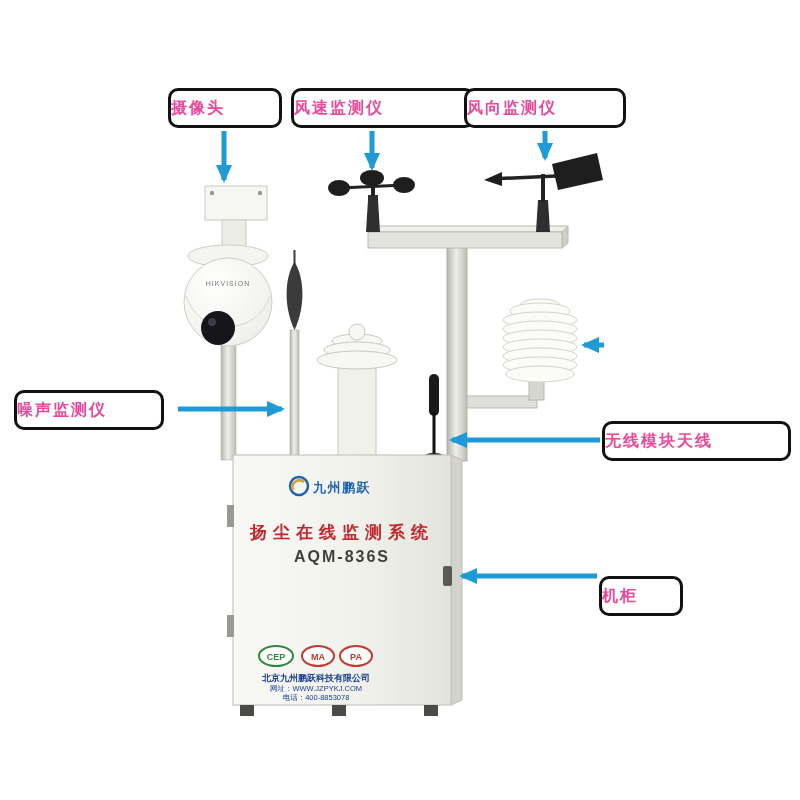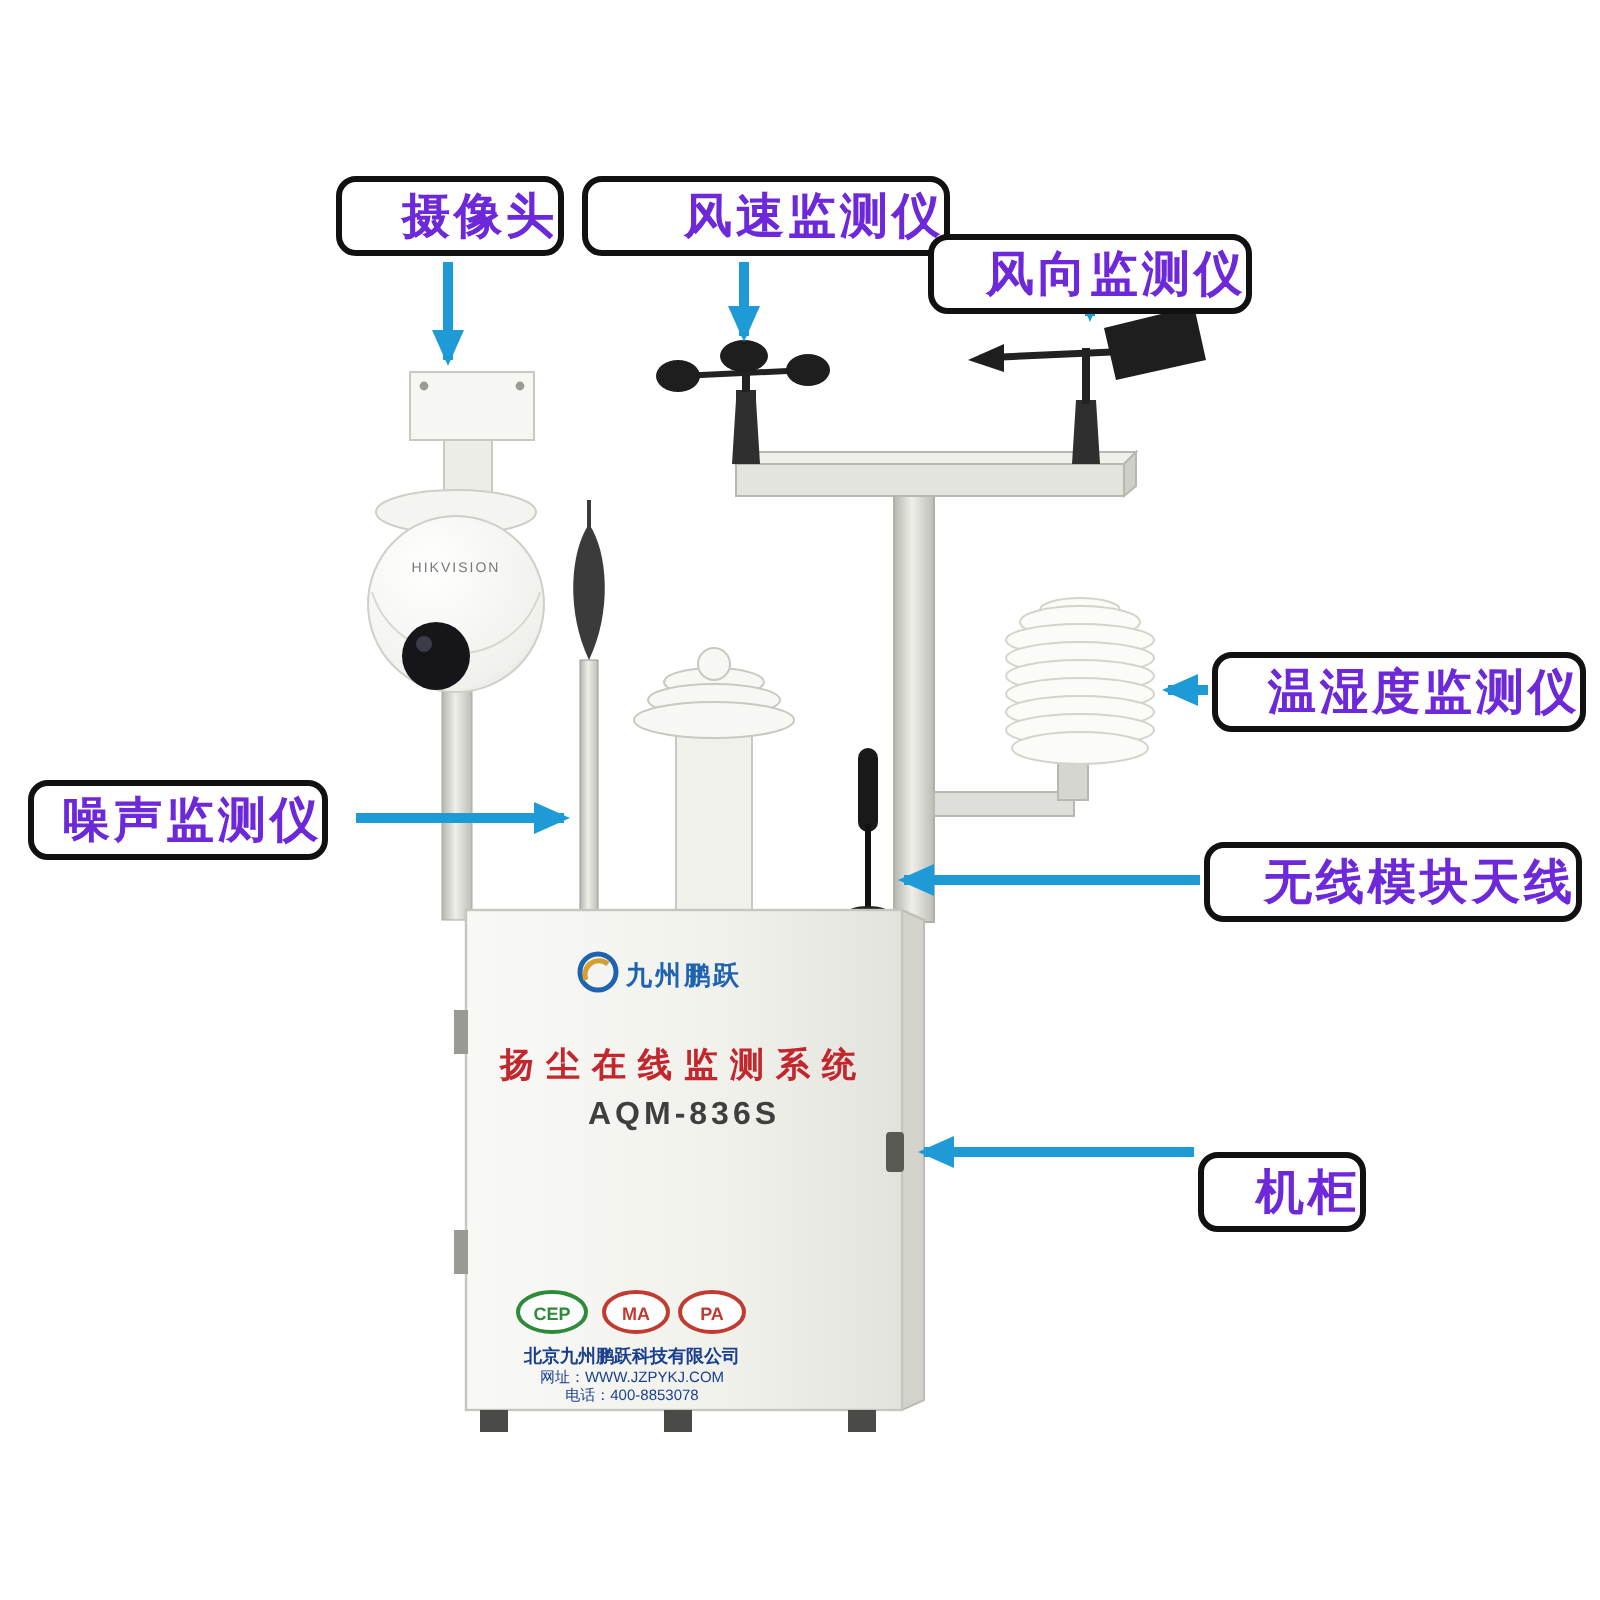--- a/index.html
+++ b/index.html
@@ -1,22 +1,22 @@
 <!DOCTYPE html>
 <html><head>
 <meta charset="utf-8">
 <style>
   * { margin:0; padding:0; box-sizing:border-box; }
   html,body { width:800px; height:800px; background:#ffffff; font-family:"Liberation Sans", sans-serif; }
   .stage { position:relative; width:800px; height:800px; background:#ffffff; overflow:hidden; }
   svg.art { position:absolute; left:0; top:0; }
   .callout {
-    position:absolute; display:flex; align-items:center; justify-content:flex-end;
+    position:absolute; display:flex; align-items:center; justify-content:flex-start;
     background:#ffffff; border:3px solid #111111; border-radius:10px;
-    font-size:24px; font-weight:700; color:#6d28d9; letter-spacing:2px;
+    font-size:16px; font-weight:700; color:#ec4899; letter-spacing:2px;
     white-space:nowrap;
   }
 </style>
 </head>
 <body>
 
 <div class="stage">
 
   <svg class="art" width="800" height="800" viewBox="0 0 800 800">
     <defs>
@@ -162,25 +162,22 @@
       <line x1="597" y1="576" x2="462" y2="576" marker-end="url(#ah)"></line>
     </g>
   </svg>
 
   <div class="callout" style="left:168px; top:88px; width:114px; height:40px;">
     <span>摄像头</span>
   </div>
   <div class="callout" style="left:291px; top:88px; width:184px; height:40px;">
     <span>风速监测仪</span>
   </div>
-  <div class="callout" style="left:464px; top:88px; width:162px; height:40px;margin-top:29px;">
+  <div class="callout" style="left:464px; top:88px; width:162px; height:40px;">
     <span>风向监测仪</span>
-  </div>
-  <div class="callout" style="left:606px; top:326px; width:187px; height:40px;">
-    <span>温湿度监测仪</span>
   </div>
   <div class="callout" style="left:602px; top:421px; width:189px; height:40px;">
     <span>无线模块天线</span>
   </div>
   <div class="callout" style="left:14px; top:390px; width:150px; height:40px;">
     <span>噪声监测仪</span>
   </div>
   <div class="callout" style="left:599px; top:576px; width:84px; height:40px;">
     <span>机柜</span>
   </div>

